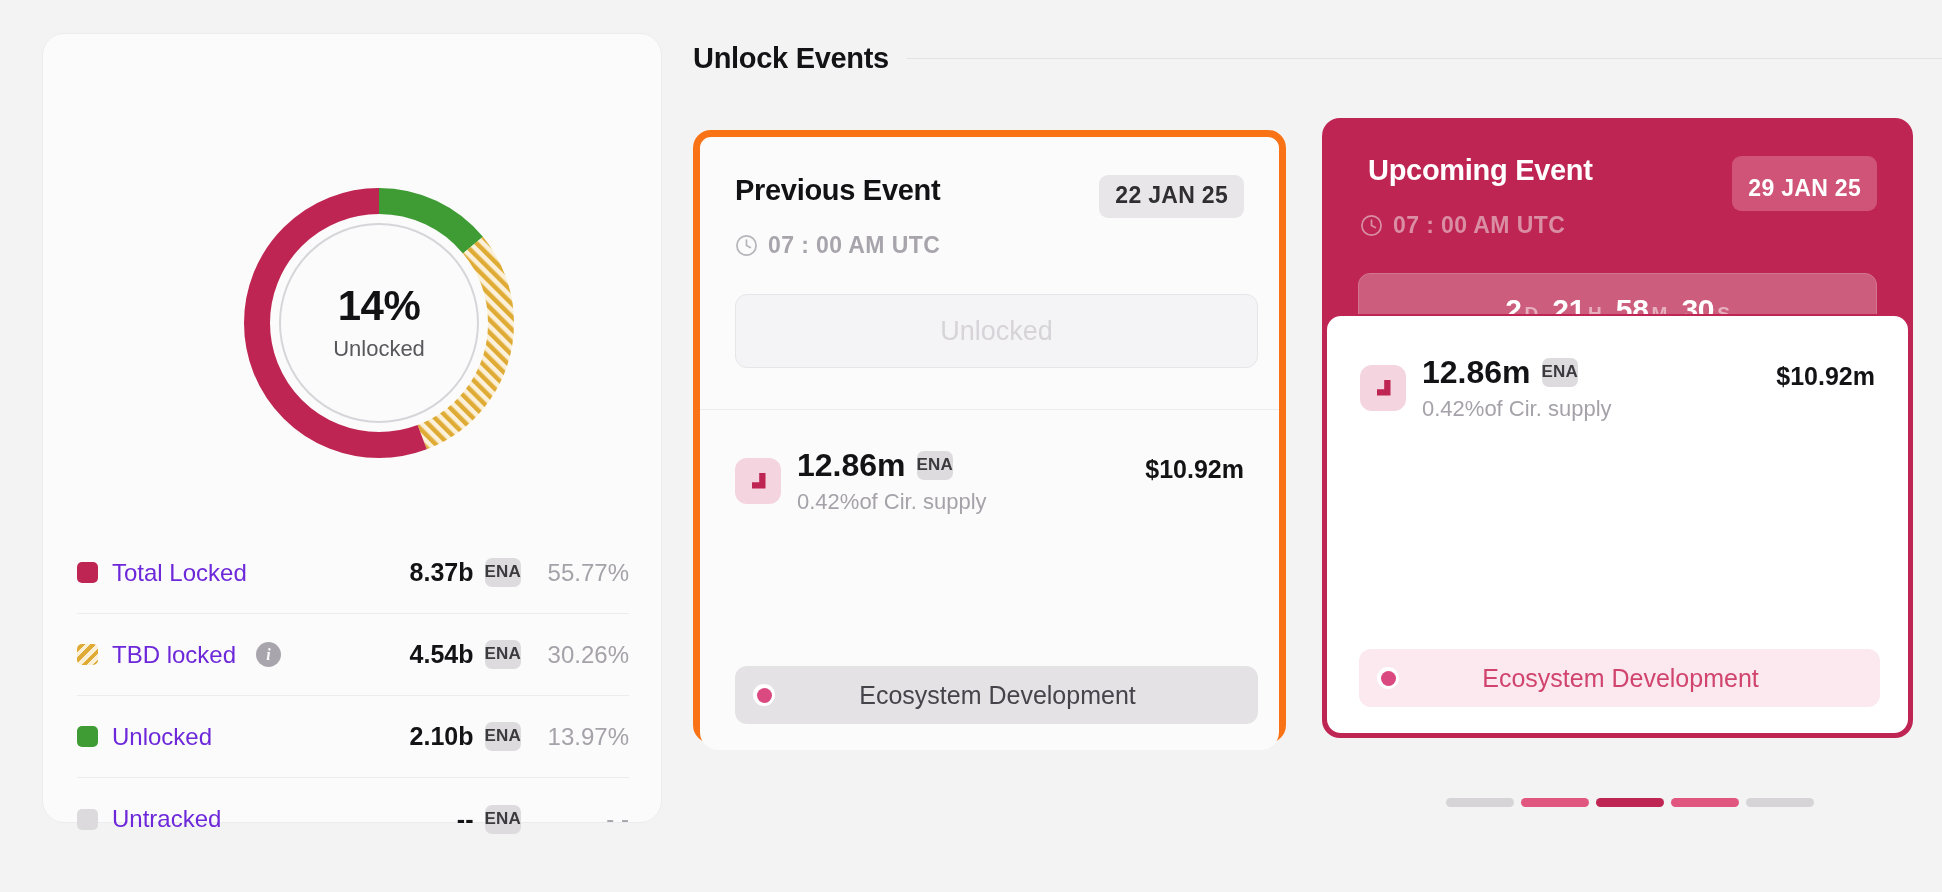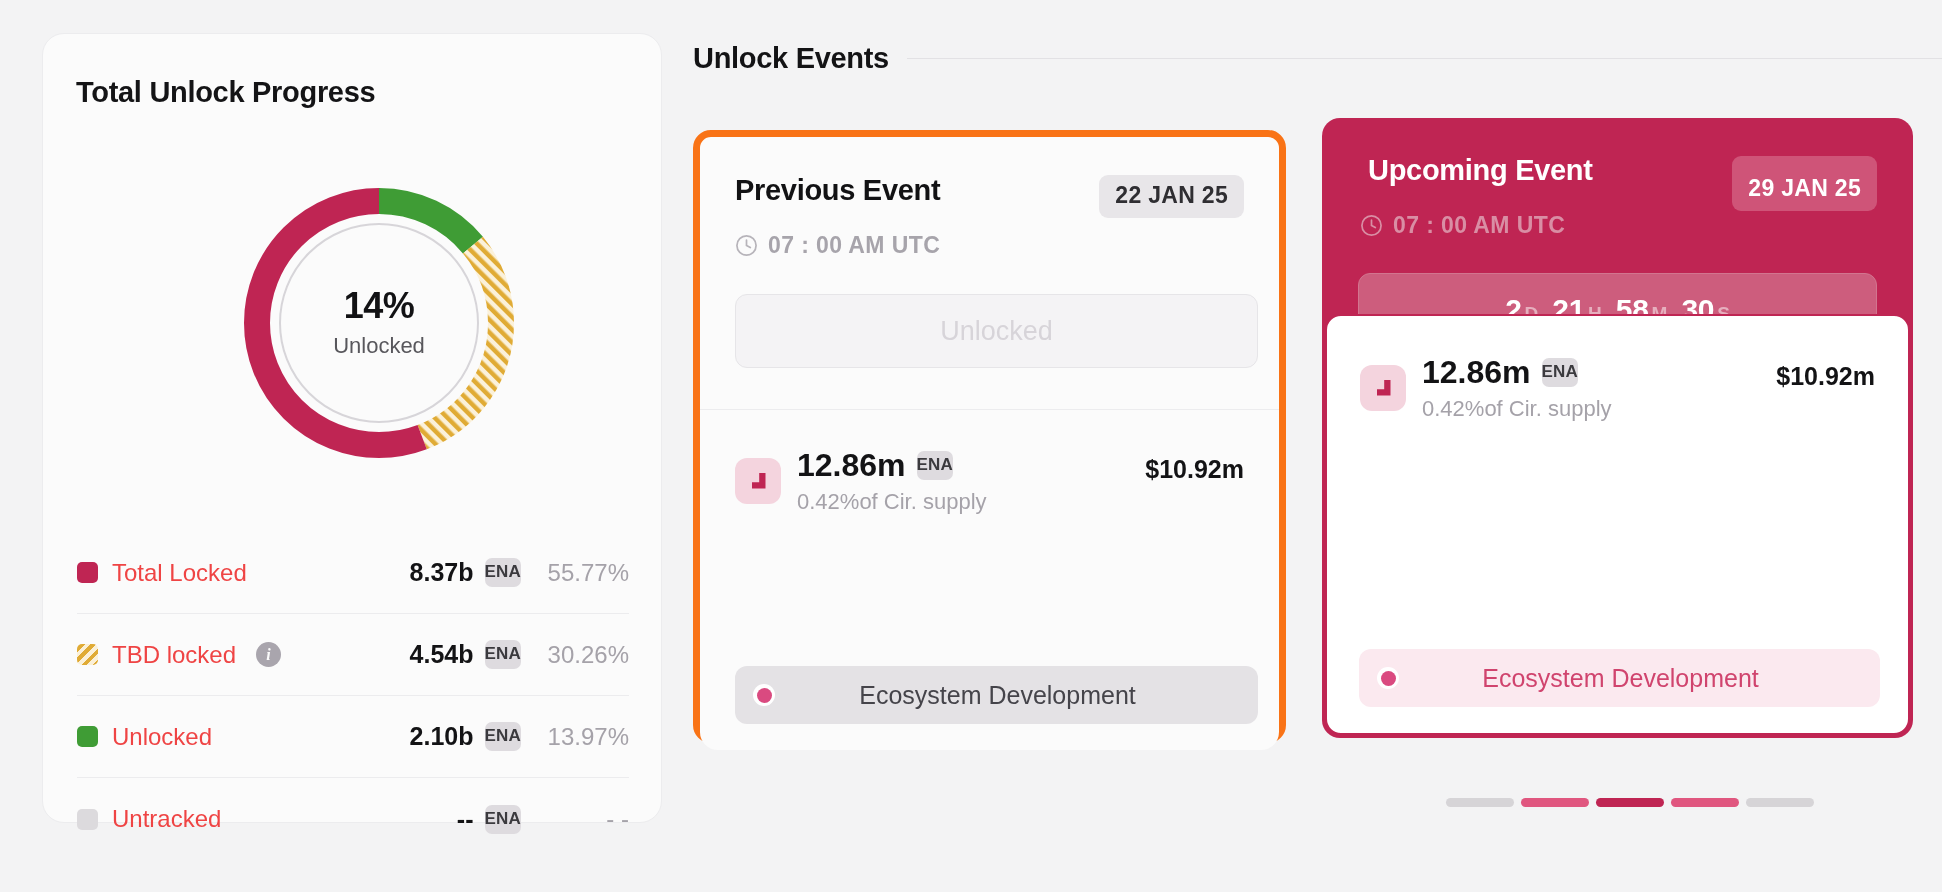--- a/index.html
+++ b/index.html
@@ -40,21 +40,21 @@
   .donut-center {
     position: absolute;
     left: 0; top: 0;
     width: 280px; height: 288px;
     display: flex;
     flex-direction: column;
     align-items: center;
     justify-content: center;
   }
   .donut-pct {
-    font-size: 36px;
+    font-size: 42px;
     font-weight: 700;
     color: #121214;
     letter-spacing: -0.5px;
     line-height: 1;
   }
   .donut-sub {
     margin-top: 9px;
     font-size: 22px;
     color: #58575c;
     font-weight: 400;
@@ -79,21 +79,21 @@
     border-radius: 5px;
     flex: none;
     margin-right: 14px;
   }
   .swatch.hatched {
     background-image: repeating-linear-gradient(
       -45deg, #e0ab35 0 4px, #fbf0d7 4px 8px);
   }
   .legend-label {
     font-size: 24px;
-    color: #ef4444;
+    color: #6d28d9;
     white-space: nowrap;
   }
   .info-icon {
     width: 25px; height: 25px;
     border-radius: 50%;
     background: #a9a5ad;
     color: #fbfbfb;
     font-size: 16px;
     font-weight: 700;
     font-style: italic;
@@ -341,21 +341,20 @@
   .pager-bar {
     width: 68px; height: 9px; border-radius: 5px;
   }
 </style>
 </head>
 <body>
 
 <div class="root">
 
   <div class="progress-card">
-    <div class="progress-title">Total Unlock Progress</div>
 
     <div class="donut-wrap">
       <svg class="donut-svg" viewBox="0 0 280 288">
         <defs>
           <pattern id="hatch" width="9" height="9" patternTransform="rotate(45)" patternUnits="userSpaceOnUse">
             <rect width="9" height="9" fill="#fbf1da"></rect>
             <rect width="4.5" height="9" fill="#e0ab35"></rect>
           </pattern>
         </defs>
 

